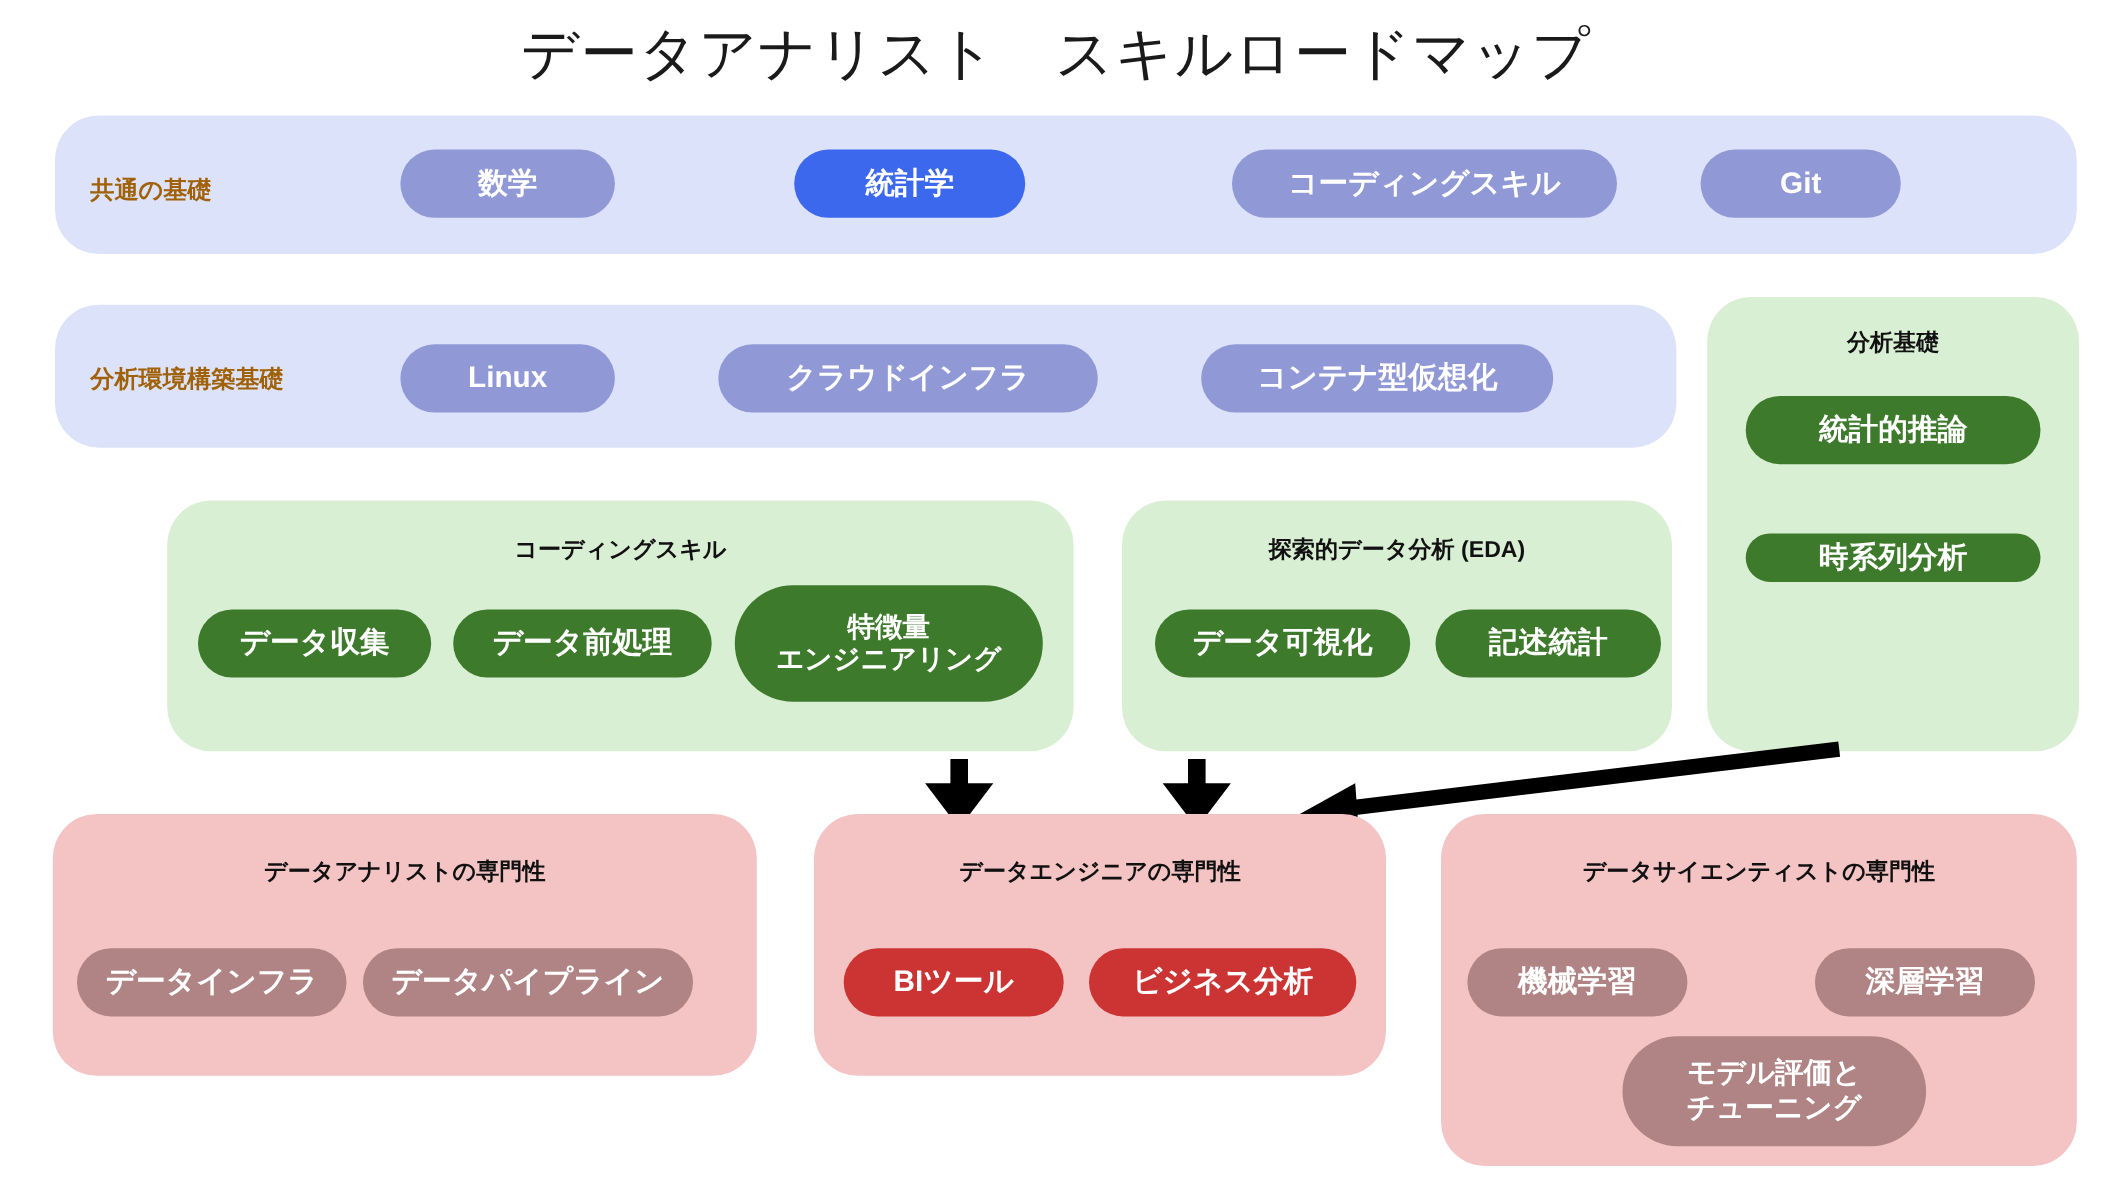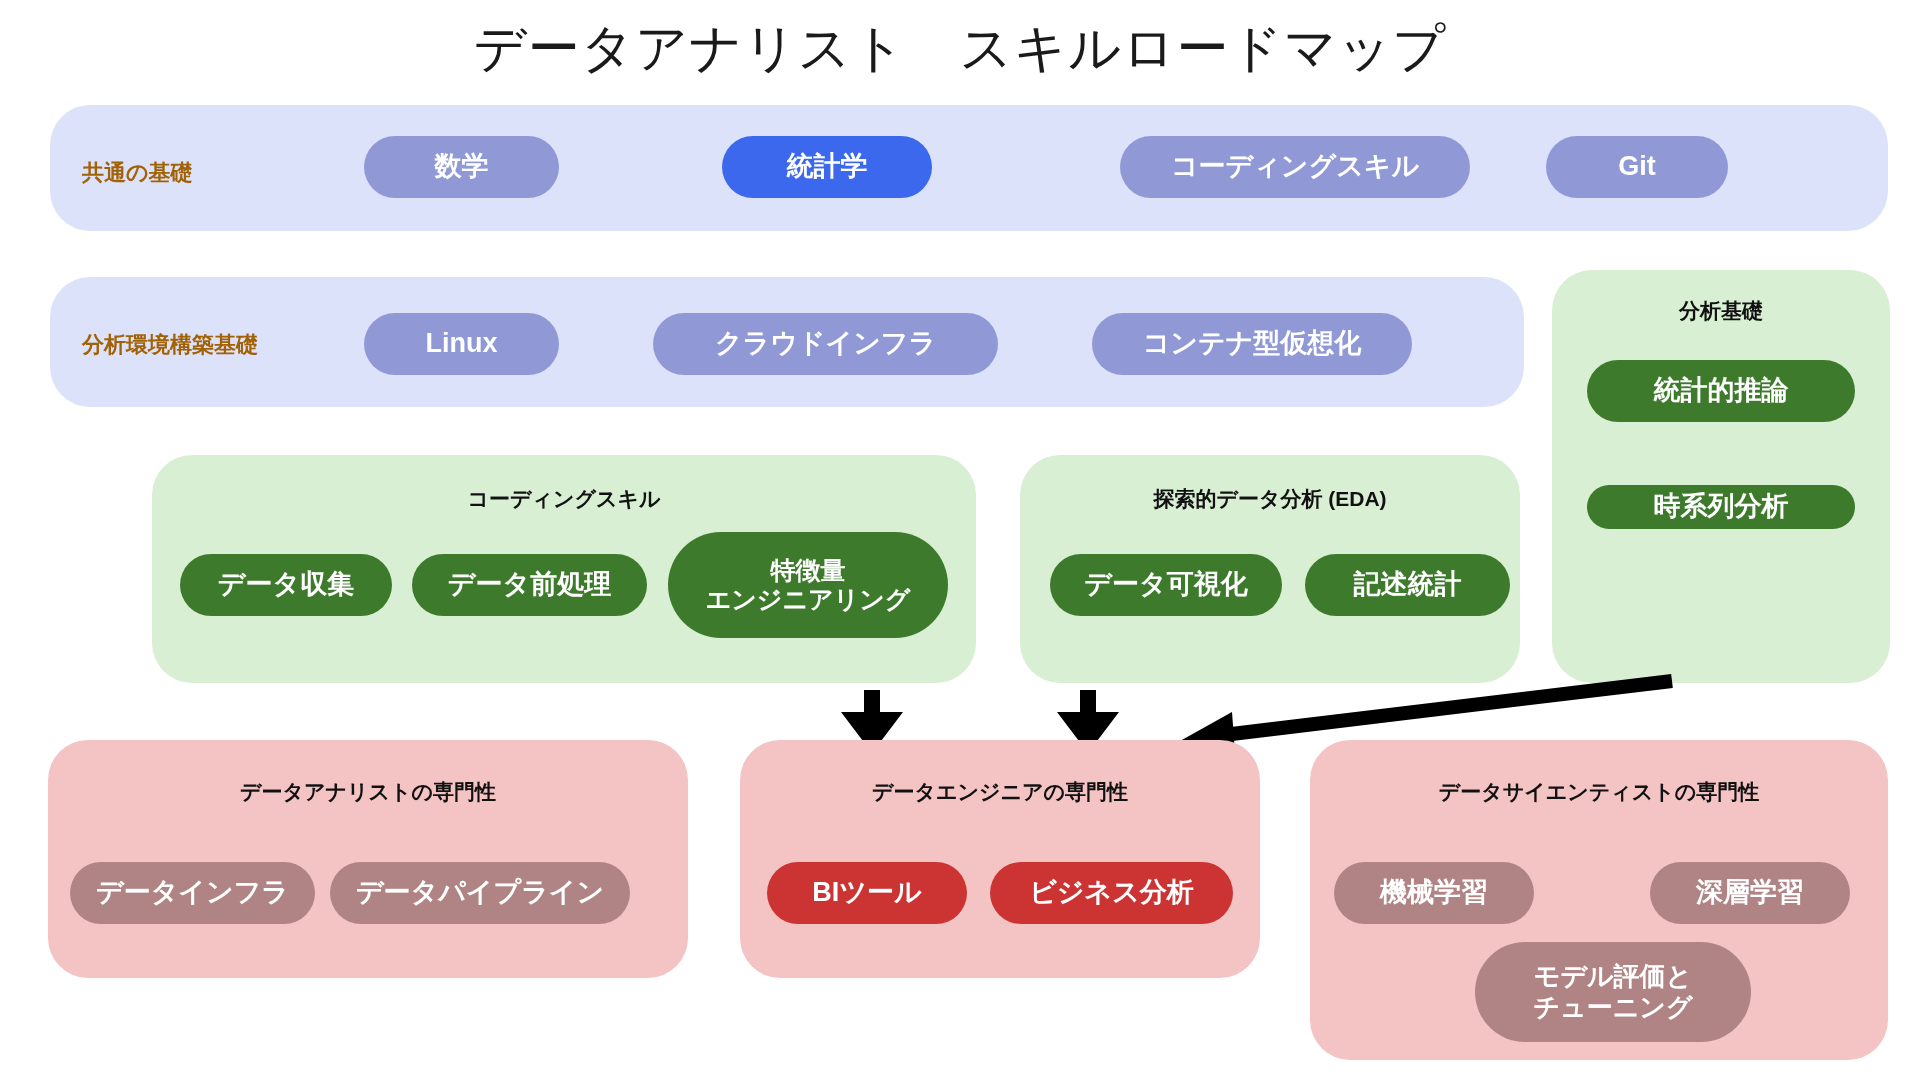--- a/index.html
+++ b/index.html
@@ -137,17 +137,17 @@
   <div class="band pink" style="left:740px; top:740px; width:520px; height:238px;">
     <div class="band-title center" style="top:38px;">データエンジニアの専門性</div>
     <div class="pill rose-hi" style="left:27px; top:122px; width:200px; height:62px;">BIツール</div>
     <div class="pill rose-hi" style="left:250px; top:122px; width:243px; height:62px;">ビジネス分析</div>
   </div>
 
   <div class="band pink" style="left:1310px; top:740px; width:578px; height:320px;">
     <div class="band-title center" style="top:38px;">データサイエンティストの専門性</div>
     <div class="pill rose" style="left:24px; top:122px; width:200px; height:62px;">機械学習</div>
     <div class="pill rose" style="left:340px; top:122px; width:200px; height:62px;">深層学習</div>
-    <div class="pill rose" style="left:165px; top:202px; width:276px; height:100px; font-size:26px;">モデル評価と
+    <div class="pill rose" style="left:165px; top:202px; width:276px; height:100px; font-size:26px;font-family:Liberation Serif, serif;">モデル評価と
 チューニング</div>
   </div>
 
 </div>
 
 </body></html>

